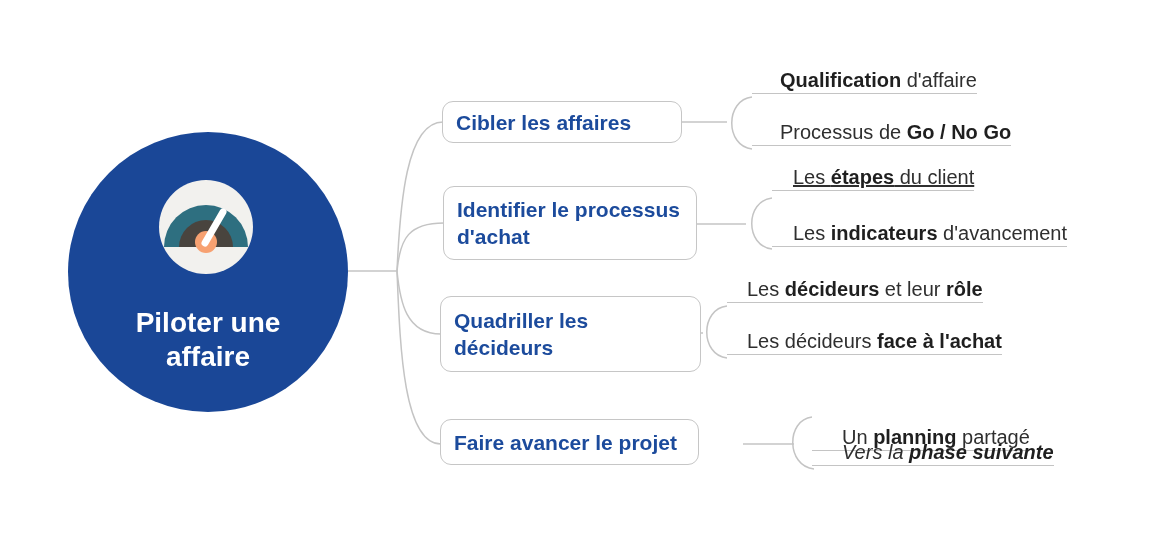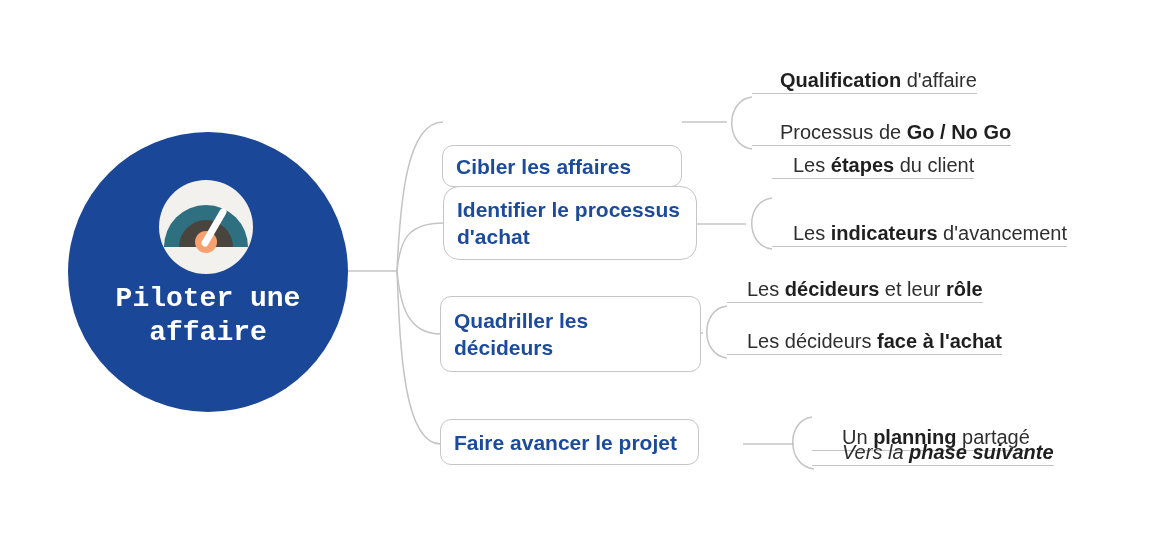--- a/index.html
+++ b/index.html
@@ -22,61 +22,60 @@
     width: 280px; height: 280px;
     border-radius: 50%;
     background: #1a4797;
   }
   .gauge {
     position: absolute;
     left: 91px; top: 48px;
   }
   .center-title {
     position: absolute;
-    left: 0; top: 150px;
+    left: 0; top: 174px;
     width: 100%;
     box-sizing: border-box;
     padding: 0 22px;
     text-align: center;
     color: #ffffff;
     font-size: 28px;
     font-weight: 700;
     line-height: 34px;
-    font-family: Liberation Mono, monospace;
   }
   .branch-node {
     position: absolute;
     box-sizing: border-box;
     background: #ffffff;
     border: 1.5px solid #c6c6c6;
     border-radius: 11px;
     display: flex;
     align-items: center;
     padding: 0 13px;
     color: #1c4b9c;
     font-size: 21px;
     font-weight: 700;
     line-height: 27px;
   }
-  .branch-1 { left: 442px; top: 101px; width: 240px; height: 42px; white-space: nowrap; margin-top: 44px; }
-  .branch-2 { left: 443px; top: 186px; width: 254px; height: 74px; border-radius: 16px; }
+  .branch-1 { left: 442px; top: 101px; width: 240px; height: 42px; white-space: nowrap; }
+  .branch-2 { left: 443px; top: 186px; width: 254px; height: 74px; }
   .branch-3 { left: 440px; top: 296px; width: 261px; height: 76px; }
   .branch-4 { left: 440px; top: 419px; width: 259px; height: 46px; white-space: nowrap; }
   .leaf {
     position: absolute;
     white-space: nowrap;
     font-size: 20px;
     line-height: 26px;
     color: #2f2f2f;
     border-bottom: 1.5px solid #c4c4c4;
   }
   .leaf .b { font-weight: 700; color: #1f1f1f; }
   .leaf-1 { left: 752px; top: 67px;  padding-left: 28px; }
   .leaf-2 { left: 752px; top: 119px; padding-left: 28px; }
-  .leaf-3 { left: 772px; top: 152px; padding-left: 21px; }
+  .leaf-3 { left: 772px; top: 164px; padding-left: 21px; text-decoration: underline; }
   .leaf-4 { left: 772px; top: 220px; padding-left: 21px; }
   .leaf-5 { left: 727px; top: 276px; padding-left: 20px; }
   .leaf-6 { left: 727px; top: 328px; padding-left: 20px; }
   .leaf-7 { left: 812px; top: 387px; padding-left: 30px; margin-top: 37px; }
   .leaf-8 { left: 812px; top: 439px; padding-left: 30px; font-style: italic; }
 </style>
 </head>
 <body>
 
 <div class="canvas">

